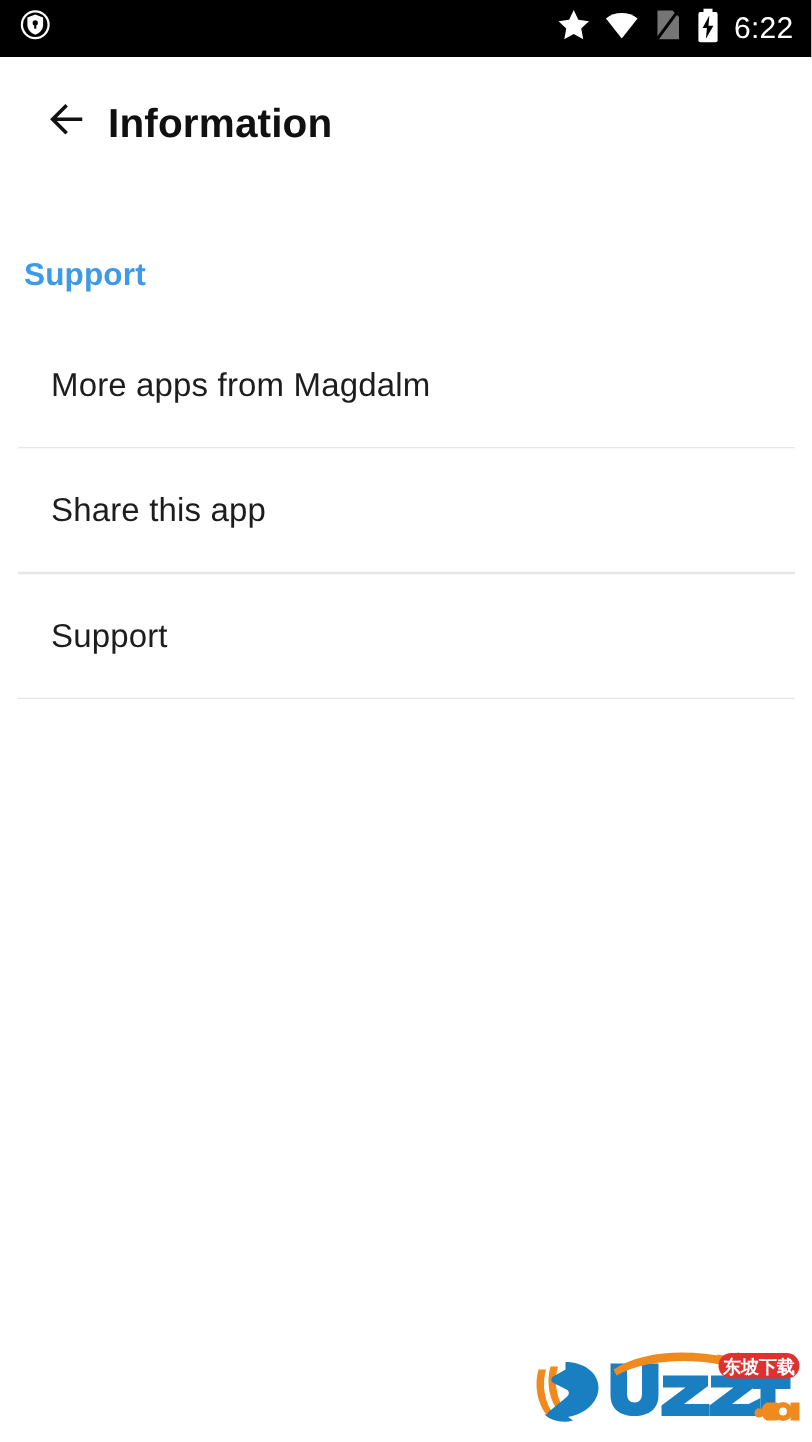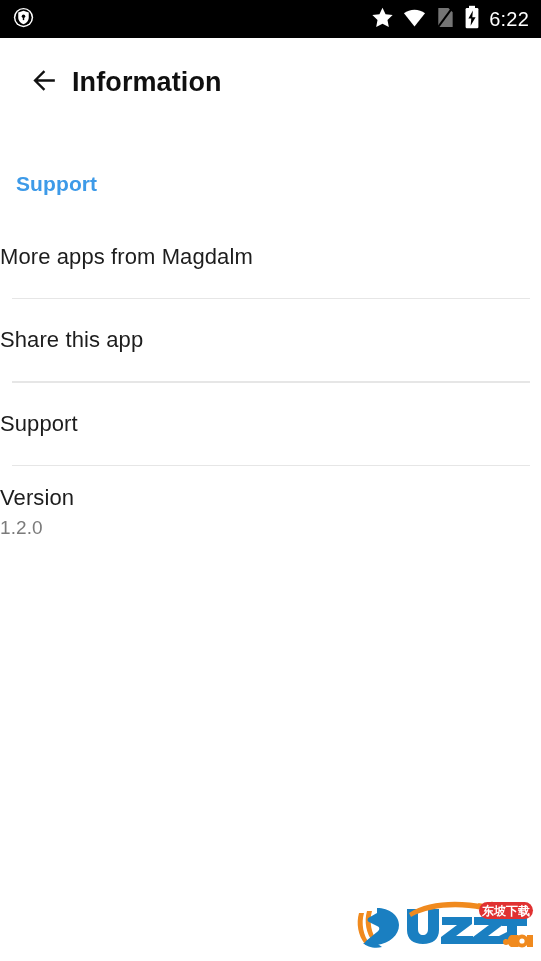--- a/index.html
+++ b/index.html
@@ -49,20 +49,21 @@
     color:#3d9ae8;
     font-size:21px; font-weight:bold;
     padding:46px 0 0 16px;
     letter-spacing:.1px;
   }
   .list{ margin-top:20px; }
   .row{
     position:relative;
     height:82px;
     display:flex; flex-direction:column; justify-content:center;
+    padding-left:34px;
     cursor:pointer;
     background:#fff;
   }
   .row-title{
     font-size:22px; color:#1d1d1d; letter-spacing:.1px;
   }
   .row-sub{
     font-size:19px; color:#7b7b7b; margin-top:6px; letter-spacing:.1px;
   }
   .row.two-line{ height:92px; }
@@ -151,24 +152,20 @@
       </div>
       <div class="divider"></div>
 
       <div class="divider"></div>
 
       <div class="row">
         <div class="row-title">Support</div>
       </div>
       <div class="divider"></div>
 
-      <div class="row two-line">
-        <div class="row-title">Version</div>
-        <div class="row-sub">1.2.0</div>
-      </div>
 
     </div>
   </div>
 
   <div class="watermark">
     <svg width="182" height="56" viewBox="0 0 182 56">
 
       <g>
         <path fill="#f08a1e" d="M6 14 C3 24 5 37 12 45 C14 46 16 46 17 45 C10 37 8 24 11 14 Z"></path>
         <path fill="#f08a1e" d="M14 12 C11 22 13 35 20 43 C22 44 24 44 25 43 C18 35 16 22 19 12 Z"></path>

